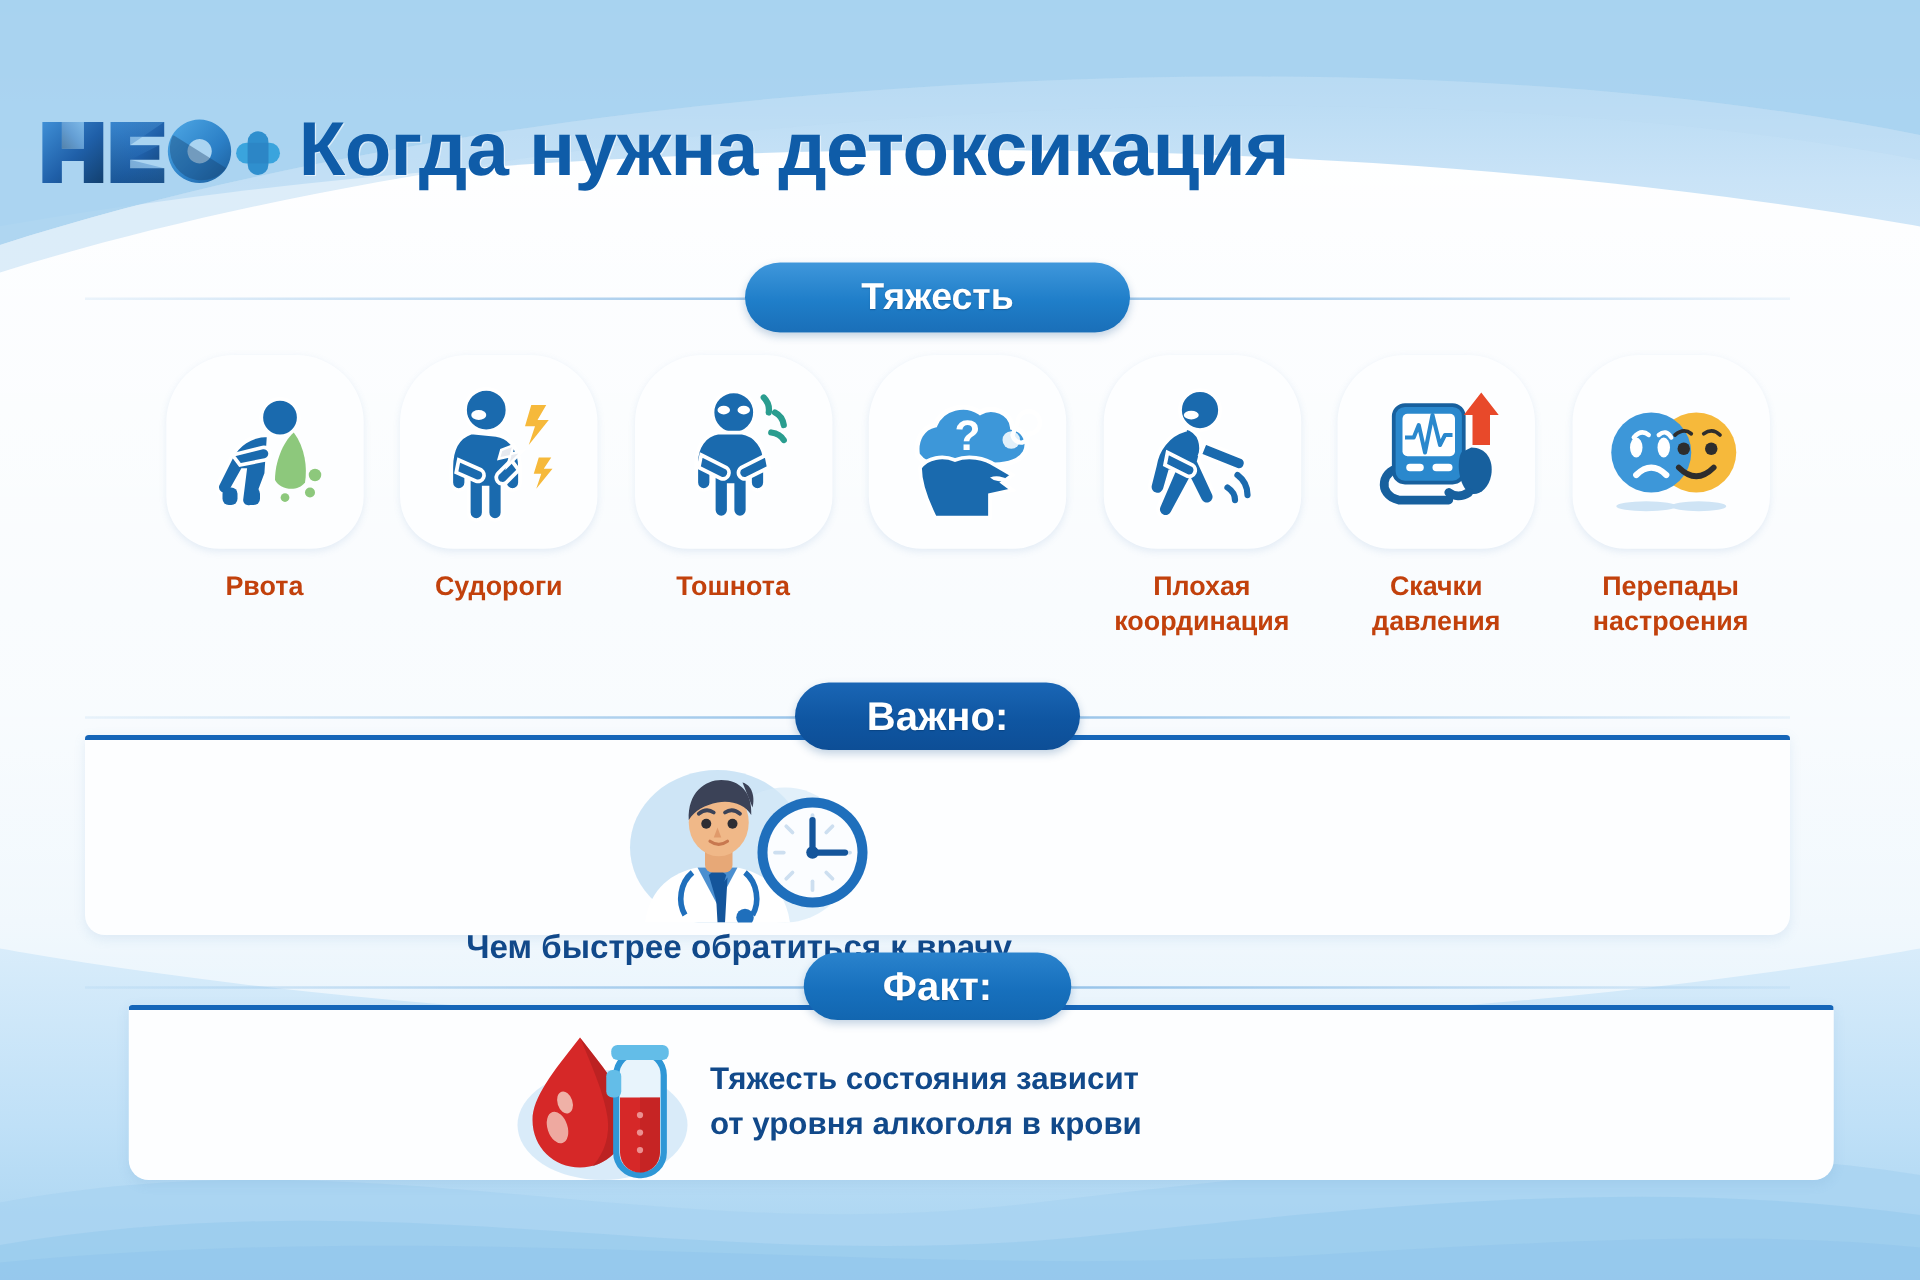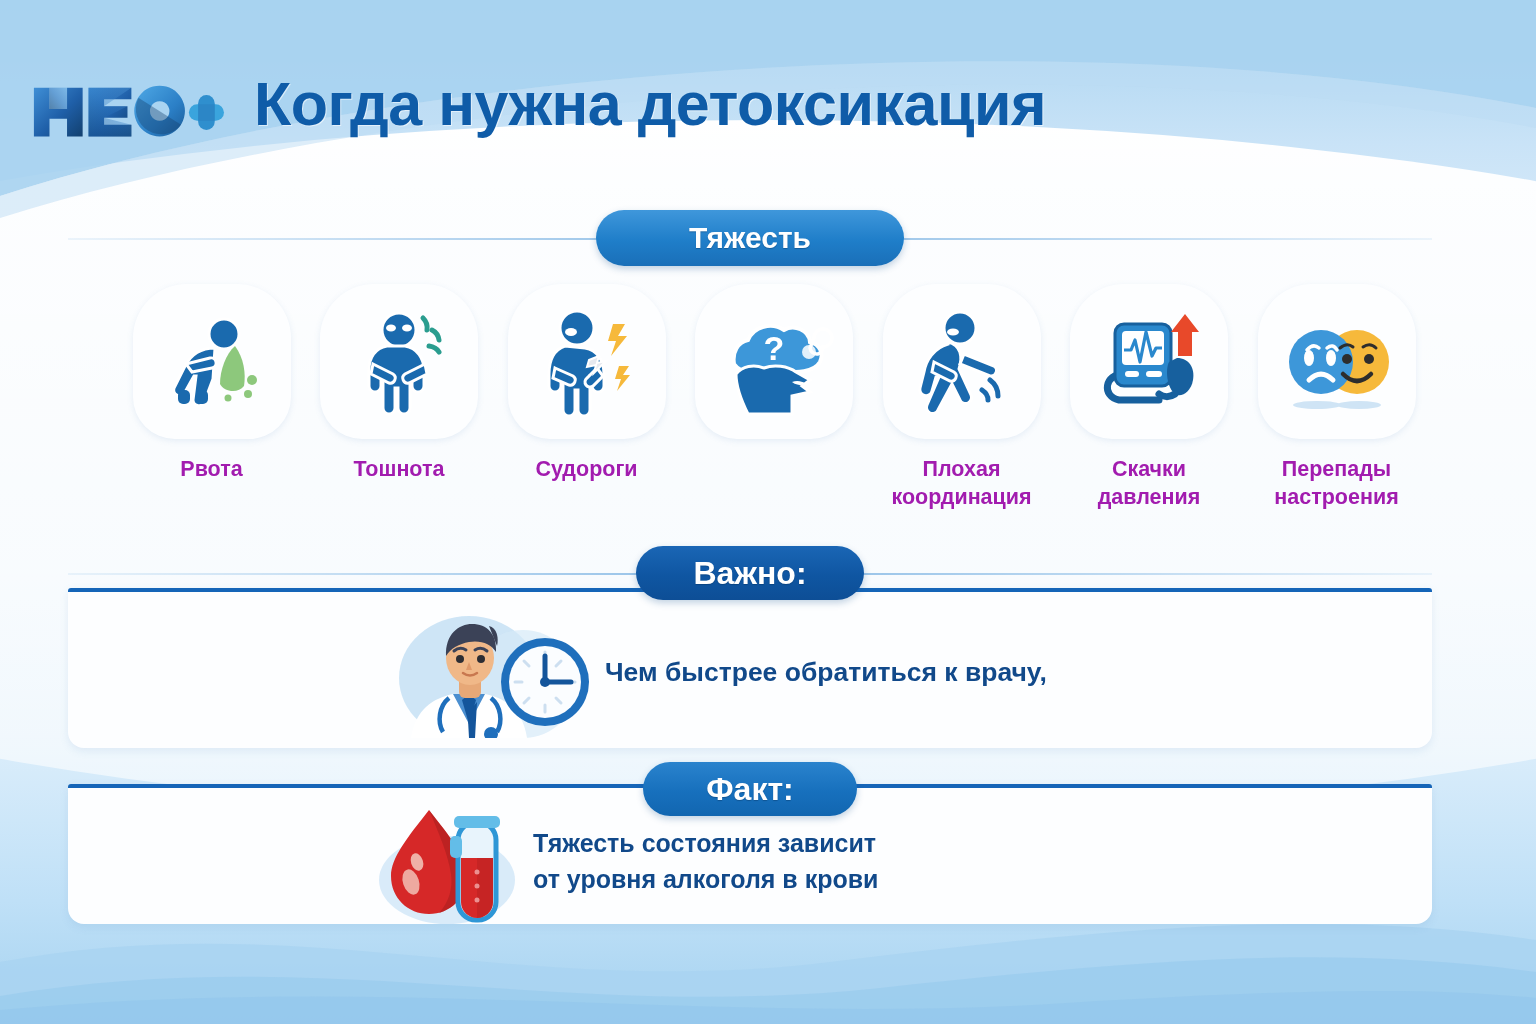--- a/index.html
+++ b/index.html
@@ -9,21 +9,21 @@
     background:linear-gradient(180deg,#a8d3f0 0%, #c9e3f7 14%, #e3f0fb 30%, #e8f3fc 55%, #dceefb 72%, #bfe0f7 88%, #a5d2f0 100%);
     position:relative;
   }
 
   
   .bg-layer { position:absolute; inset:0; overflow:hidden; pointer-events:none; }
   .bg-svg { width:1536px; height:1024px; display:block; }
 
   
   .header { position:absolute; top:74px; left:0; width:1536px; height:90px;
-            display:flex; padding-left:30px;gap:15px; }
+            display:flex; align-items:center; padding-left:30px; }
   .logo { width:195px; height:70px; flex:0 0 auto; margin-right:14px; }
   .page-title { font-size:61px; font-weight:bold; letter-spacing:-0.5px;
                 color:#0f5ca8; line-height:1;
                 text-shadow:1px 1px 0 rgba(255,255,255,.55); white-space:nowrap; }
 
   
   .section-head { position:absolute; left:68px; width:1364px; display:flex;
                   align-items:center; justify-content:center; }
   .rule { position:absolute; left:0; right:0; top:50%; height:2px;
           background:linear-gradient(90deg,rgba(138,190,231,.15),rgba(122,178,226,.85),rgba(138,190,231,.15)); }
@@ -41,31 +41,31 @@
   
   .symptoms { position:absolute; top:284px; left:124px; width:1300px;
               display:flex; justify-content:space-between; }
   .symptom { width:175px; display:flex; flex-direction:column; align-items:center; }
   .sym-card { width:158px; height:155px; background:#fdfeff;
               border-radius:54px 54px 42px 42px;
               box-shadow:0 2px 6px rgba(90,140,190,.13);
               display:flex; align-items:center; justify-content:center; }
   .sym-card svg { width:120px; height:120px; display:block; }
   .sym-label { margin-top:17px; font-size:21.5px; font-weight:bold;
-               color:#a21caf; text-align:center; line-height:1.28; }
+               color:#c2410c; text-align:center; line-height:1.28; }
 
   
   .info-card { position:absolute; left:68px; width:1364px; background:#fdfeff;
                border-top:4px solid #1565b8; border-radius:3px 3px 16px 16px;
                box-shadow:0 3px 9px rgba(100,150,200,.14); }
   .card-important { top:588px; height:160px; }
-  .card-fact { top:784px; height:140px; }
+  .card-fact { top:804px; height:140px;margin-left:35px; }
 
   .card-inner { position:absolute; display:flex; align-items:center; }
-  .ci-important { left:305px; top:14px; }
+  .ci-important { left:305px; top:14px;flex-direction:column; }
   .ci-fact { left:305px; top:8px; }
 
   .card-art { flex:0 0 auto; }
   .art-doctor { width:232px; height:132px; }
   .art-blood { width:160px; height:130px; }
 
   .card-text { font-size:26.5px; font-weight:bold; color:#11498a;
                line-height:1.46; }
   .card-text.fact { font-size:25px; }
   .card-text .l2 { display:block; }
@@ -164,53 +164,53 @@
         <circle cx="76" cy="96" r="3.5" fill="#8dc87c"></circle>
       </svg>
     </div>
     <div class="sym-label">Рвота</div>
   </div>
 
   <div class="symptom">
     <div class="sym-card">
       <svg viewBox="0 0 120 120">
         <g fill="#1a6aae" stroke="#ffffff" stroke-width="3">
+          <circle cx="50" cy="26" r="17"></circle>
+          <path d="M38 44 C26 48 22 60 22 72 l0 12 a6 6 0 0 0 12 0 l0 -10 l2 0 l0 34 a6 6 0 0 0 12 0 l0 -20 l3 0 l0 20 a6 6 0 0 0 12 0 l0 -34 l2 0 l0 10 a6 6 0 0 0 12 0 l0 -12 c0 -12 -6 -24 -19 -26 Z"></path>
+          <path d="M28 66 L46 74 a5 5 0 0 1 -4 9 L26 76 Z"></path>
+          <path d="M70 66 L60 76 a5 5 0 0 0 6 8 L76 74 Z"></path>
+        </g>
+        <ellipse cx="44" cy="30" rx="6" ry="4" fill="#ffffff"></ellipse>
+        <path d="M62 58 l10 -4 l-2 7 l9 -2 l-12 12 l2 -8 l-9 2 Z" fill="#e6e9ef" stroke="#ffffff" stroke-width="2"></path>
+        <path d="M86 22 l12 0 l-7 12 l9 0 l-16 20 l5 -15 l-8 0 Z" fill="#f6b93b"></path>
+        <path d="M92 64 l10 0 l-6 9 l7 0 l-13 16 l4 -12 l-6 0 Z" fill="#f6b93b"></path>
+      </svg>
+    </div>
+    <div class="sym-label">Судороги</div>
+  </div>
+
+  <div class="symptom">
+    <div class="sym-card">
+      <svg viewBox="0 0 120 120">
+        <g fill="#1a6aae" stroke="#ffffff" stroke-width="3">
           <circle cx="60" cy="28" r="17"></circle>
           <path d="M48 44 C36 46 30 56 30 68 l0 16 a6 6 0 0 0 12 0 l0 -12 l2 0 l0 34 a6 6 0 0 0 12 0 l0 -20 l3 0 l0 20 a6 6 0 0 0 12 0 l0 -34 l2 0 l0 12 a6 6 0 0 0 12 0 l0 -16 c0 -12 -7 -22 -19 -24 Z"></path>
           <path d="M34 62 L54 72 a5 5 0 0 1 -4 9 L32 72 Z"></path>
           <path d="M86 62 L66 72 a5 5 0 0 0 4 9 L88 72 Z"></path>
         </g>
         <ellipse cx="52" cy="26" rx="5" ry="3.5" fill="#ffffff"></ellipse>
         <ellipse cx="68" cy="26" rx="5" ry="3.5" fill="#ffffff"></ellipse>
         <g fill="none" stroke="#2a9d8f" stroke-width="5" stroke-linecap="round">
           <path d="M84 16 q5 5 4 12"></path>
             <path d="M93 28 q6 3 7 10"></path>
             <path d="M90 44 q7 1 10 6"></path>
         </g>
       </svg>
     </div>
     <div class="sym-label">Тошнота</div>
-  </div>
-
-  <div class="symptom">
-    <div class="sym-card">
-      <svg viewBox="0 0 120 120">
-        <g fill="#1a6aae" stroke="#ffffff" stroke-width="3">
-          <circle cx="50" cy="26" r="17"></circle>
-          <path d="M38 44 C26 48 22 60 22 72 l0 12 a6 6 0 0 0 12 0 l0 -10 l2 0 l0 34 a6 6 0 0 0 12 0 l0 -20 l3 0 l0 20 a6 6 0 0 0 12 0 l0 -34 l2 0 l0 10 a6 6 0 0 0 12 0 l0 -12 c0 -12 -6 -24 -19 -26 Z"></path>
-          <path d="M28 66 L46 74 a5 5 0 0 1 -4 9 L26 76 Z"></path>
-          <path d="M70 66 L60 76 a5 5 0 0 0 6 8 L76 74 Z"></path>
-        </g>
-        <ellipse cx="44" cy="30" rx="6" ry="4" fill="#ffffff"></ellipse>
-        <path d="M62 58 l10 -4 l-2 7 l9 -2 l-12 12 l2 -8 l-9 2 Z" fill="#e6e9ef" stroke="#ffffff" stroke-width="2"></path>
-        <path d="M86 22 l12 0 l-7 12 l9 0 l-16 20 l5 -15 l-8 0 Z" fill="#f6b93b"></path>
-        <path d="M92 64 l10 0 l-6 9 l7 0 l-13 16 l4 -12 l-6 0 Z" fill="#f6b93b"></path>
-      </svg>
-    </div>
-    <div class="sym-label">Судороги</div>
   </div>
 
   <div class="symptom">
     <div class="sym-card">
       <svg viewBox="0 0 120 120">
         <path d="M20 62 C18 50 24 40 34 38 C40 24 58 20 70 28 C80 22 95 28 96 40 C106 42 110 52 106 60 C100 70 82 72 68 68 C52 74 28 74 20 62 Z" fill="#3d97d9" stroke="#ffffff" stroke-width="4"></path>
         <text x="60" y="58" font-family="Liberation Sans, sans-serif" font-size="34" font-weight="bold" fill="#ffffff" text-anchor="middle">?</text>
         <circle cx="95" cy="50" r="7" fill="#ffffff" opacity=".85"></circle>
         <path d="M100 36 a9 9 0 1 1 9 9 a8 8 0 0 1 -5 7 a7 7 0 0 1 -8 -6 Z" fill="none" stroke="#ffffff" stroke-width="3.5"></path>
         <path d="M22 72 C28 64 40 62 50 66 C60 62 74 64 82 70 L96 78 L88 84 L96 90 L78 94 L78 112 L34 112 C28 100 22 86 22 72 Z" fill="#1a6aae" stroke="#ffffff" stroke-width="3"></path>

